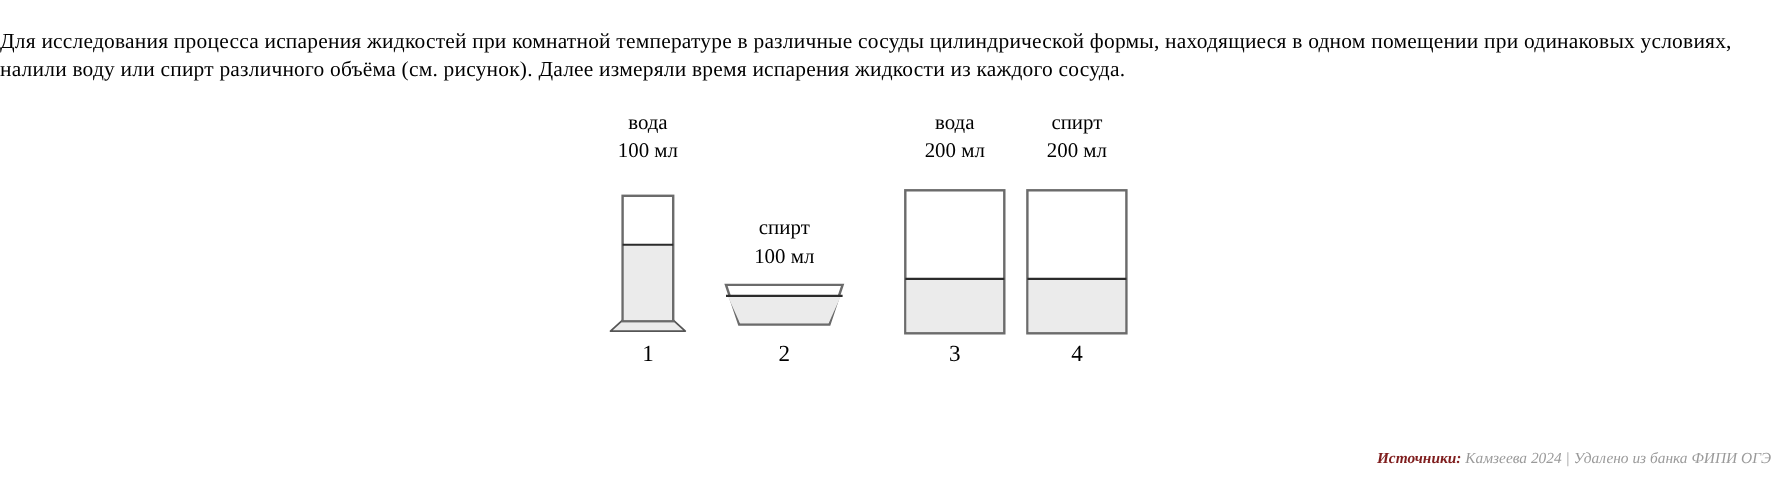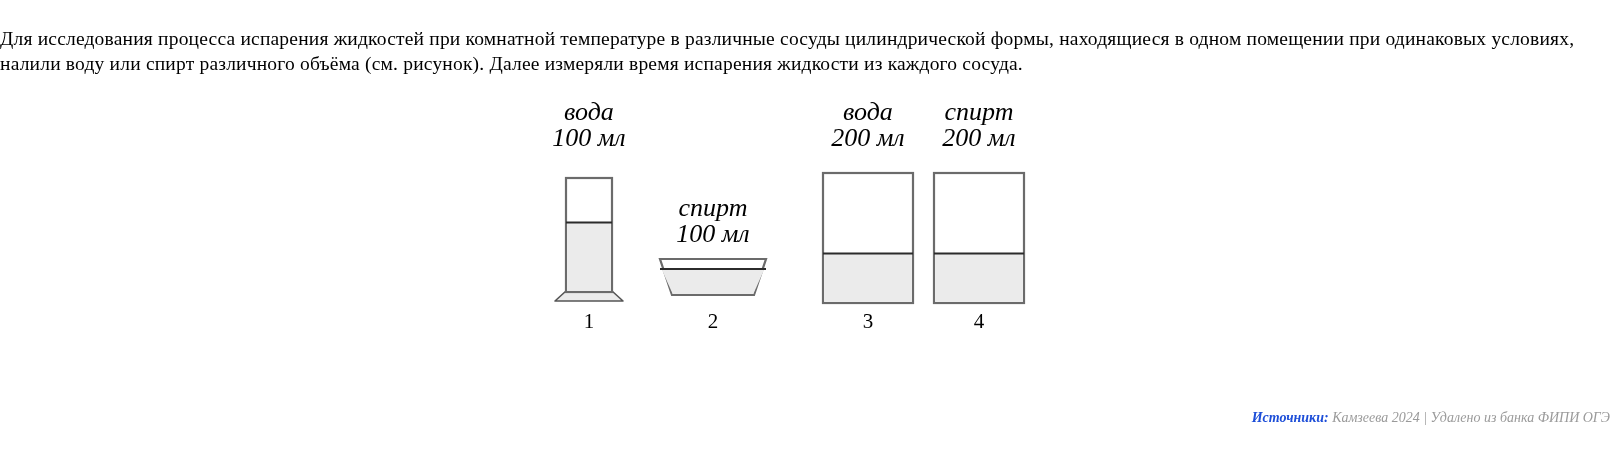--- a/index.html
+++ b/index.html
@@ -50,24 +50,23 @@
     position: absolute;
     top: 0;
     height: 245px;
   }
 
   .vessel-label {
     position: absolute;
     left: 0;
     width: 100%;
     text-align: center;
-    font-size: 26px;
+    font-size: 19px;
     line-height: 25.5px;
     white-space: pre-line;
-    font-style: italic;
   }
 
   .vessel-number {
     position: absolute;
     left: 0;
     width: 100%;
     text-align: center;
     font-size: 21px;
     line-height: 24px;
   }
@@ -84,21 +83,21 @@
     position: absolute;
     right: 6px;
     top: 408px;
     font-size: 14px;
     line-height: 20px;
     font-style: italic;
     color: #8a8a8a;
     white-space: nowrap;
   }
   #source-footer .src-key {
-    color: #1d4ed8;
+    color: #7f1d1d;
     font-weight: bold;
   }
   #source-footer .src-val { color: #9a9a9a; margin-top: 12px; }
 </style>
 </head>
 <body>
 
 <div class="page">
 
   <p class="prose" id="intro-paragraph">Для исследования процесса испарения жидкостей при комнатной температуре в различные сосуды цилиндрической формы, находящиеся в одном помещении при одинаковых условиях, налили воду или спирт различного объёма (см. рисунок). Далее измеряли время испарения жидкости из каждого сосуда.</p>

